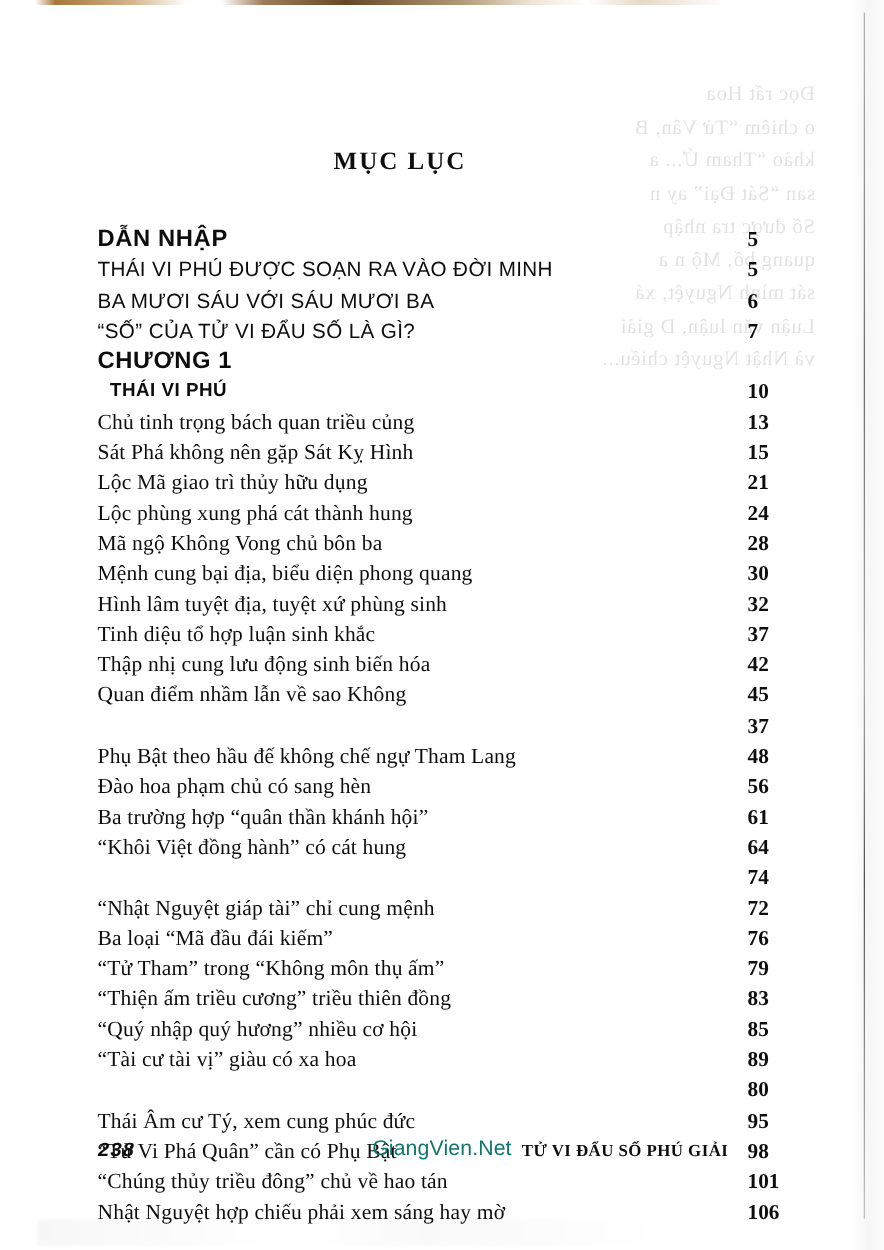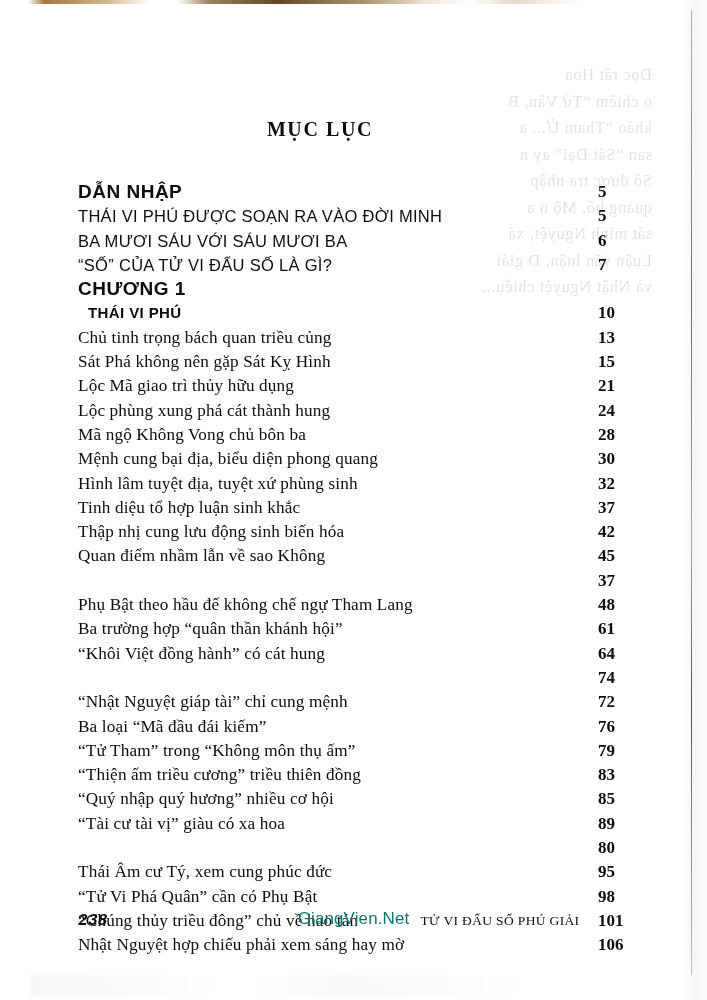--- a/index.html
+++ b/index.html
@@ -145,21 +145,21 @@
     font-weight: bold;
     font-size: 16px;
     letter-spacing: 0.3px;
   }
   .footer-book-title {
     position: absolute;
     top: 913px; left: 380px;
     width: 240px;
     text-align: center;
     font-family: "Liberation Serif", "DejaVu Serif", serif;
-    font-weight: normal;
+    font-weight: bold;
     font-size: 13.5px;
     letter-spacing: 0.35px;
   }
   .watermark {
     position: absolute;
     top: 909px; left: 0;
     width: 707px;
     text-align: center;
     font-family: "Liberation Sans", "DejaVu Sans", sans-serif;
     font-size: 17px;
@@ -211,20 +211,21 @@
     <div class="toc-row type-entry"><span class="toc-label">Lộc Mã giao trì thủy hữu dụng</span><span class="toc-page">21</span></div>
     <div class="toc-row type-entry"><span class="toc-label">Lộc phùng xung phá cát thành hung</span><span class="toc-page">24</span></div>
     <div class="toc-row type-entry"><span class="toc-label">Mã ngộ Không Vong chủ bôn ba</span><span class="toc-page">28</span></div>
     <div class="toc-row type-entry"><span class="toc-label">Mệnh cung bại địa, biểu diện phong quang</span><span class="toc-page">30</span></div>
     <div class="toc-row type-entry"><span class="toc-label">Hình lâm tuyệt địa, tuyệt xứ phùng sinh</span><span class="toc-page">32</span></div>
     <div class="toc-row type-entry"><span class="toc-label">Tinh diệu tổ hợp luận sinh khắc</span><span class="toc-page">37</span></div>
     <div class="toc-row type-entry"><span class="toc-label">Thập nhị cung lưu động sinh biến hóa</span><span class="toc-page">42</span></div>
     <div class="toc-row type-entry"><span class="toc-label">Quan điểm nhầm lẫn về sao Không</span><span class="toc-page">45</span></div>
     <div class="toc-row type-entry"><span class="toc-page">37</span></div>
     <div class="toc-row type-entry"><span class="toc-label">Phụ Bật theo hầu đế không chế ngự Tham Lang</span><span class="toc-page">48</span></div>
+    <div class="toc-row type-entry"><span class="toc-label">Đào hoa phạm chủ có sang hèn</span><span class="toc-page">56</span></div>
     <div class="toc-row type-entry"><span class="toc-label">Ba trường hợp “quân thần khánh hội”</span><span class="toc-page">61</span></div>
     <div class="toc-row type-entry"><span class="toc-label">“Khôi Việt đồng hành” có cát hung</span><span class="toc-page">64</span></div>
     <div class="toc-row type-entry"><span class="toc-page">74</span></div>
     <div class="toc-row type-entry"><span class="toc-label">“Nhật Nguyệt giáp tài” chỉ cung mệnh</span><span class="toc-page">72</span></div>
     <div class="toc-row type-entry"><span class="toc-label">Ba loại “Mã đầu đái kiếm”</span><span class="toc-page">76</span></div>
     <div class="toc-row type-entry"><span class="toc-label">“Tử Tham” trong “Không môn thụ ấm”</span><span class="toc-page">79</span></div>
     <div class="toc-row type-entry"><span class="toc-label">“Thiện ấm triều cương” triều thiên đồng</span><span class="toc-page">83</span></div>
     <div class="toc-row type-entry"><span class="toc-label">“Quý nhập quý hương” nhiều cơ hội</span><span class="toc-page">85</span></div>
     <div class="toc-row type-entry"><span class="toc-label">“Tài cư tài vị” giàu có xa hoa</span><span class="toc-page">89</span></div>
     <div class="toc-row type-entry"><span class="toc-page">80</span></div>

